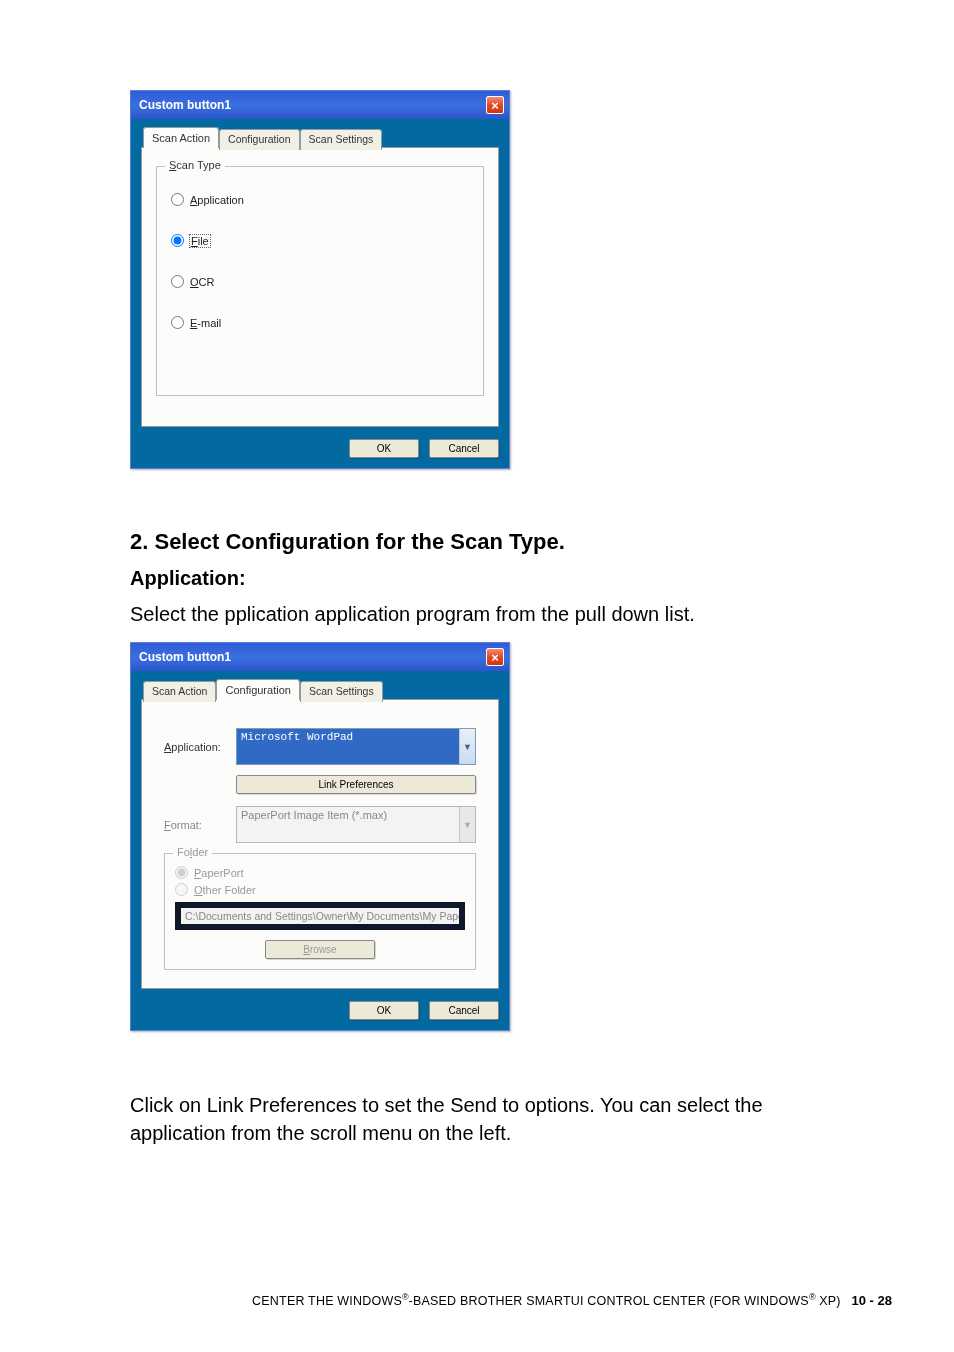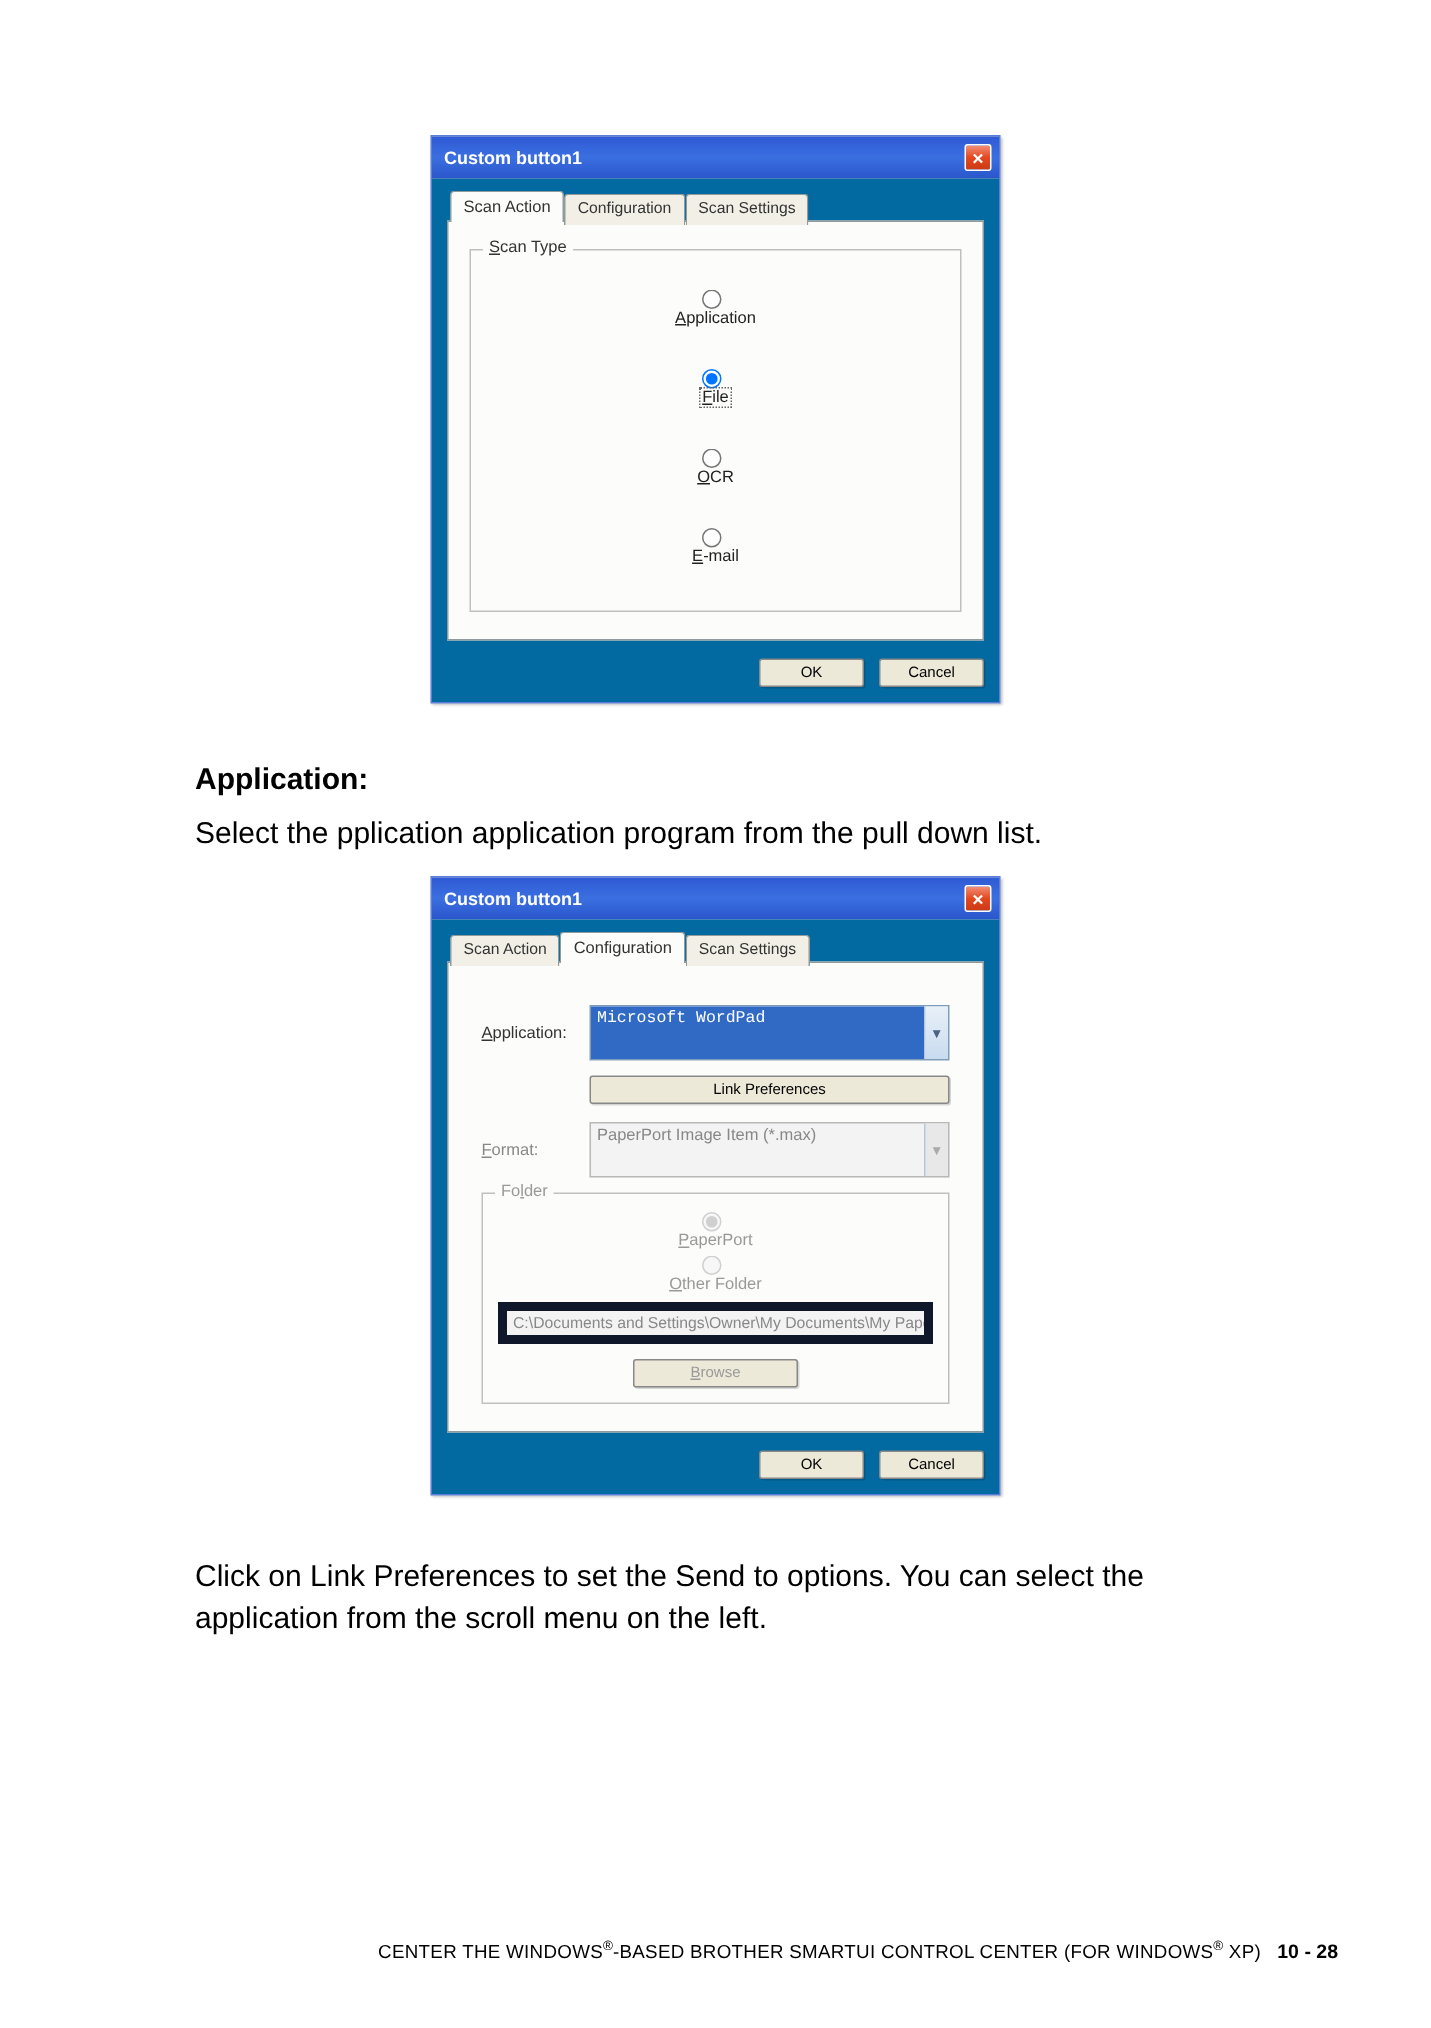--- a/index.html
+++ b/index.html
@@ -9,22 +9,21 @@
       height: 1352px;
       background: #fff;
       position: relative;
       padding-top: 90px;
     }
     .content {
       padding: 0 130px;
     }
     .dialog-wrapper {
       display: flex;
-      justify-content: center;
-      margin-bottom: 40px;
+      margin-bottom: 60px;
     }
     .dialog {
       width: 380px;
       border: 1px solid #5a7edc;
       background: #ece9d8;
       box-shadow: 1px 1px 2px rgba(0,0,0,0.3);
     }
     .titlebar {
       background: linear-gradient(to bottom, #2f5ad5 0%, #3b6fe0 50%, #2a56cb 100%);
       color: #fff;
@@ -105,21 +104,20 @@
       padding: 0 4px;
       font-size: 11px;
       color: #333;
     }
     .radio-row {
       display: flex;
       align-items: center;
       margin: 16px 0;
       font-size: 11px;
       color: #222;
-      flex-direction: column;
     }
     .radio-row input[type="radio"] {
       margin-right: 6px;
     }
     .radio-row.tight {
       margin: 4px 0;
     }
     .u { text-decoration: underline; }
     .bottom-buttons {
       display: flex;
@@ -289,20 +287,21 @@
           </div>
         </div>
         <div class="bottom-buttons">
           <div class="win-btn">OK</div>
           <div class="win-btn">Cancel</div>
         </div>
       </div>
     </div>
   </div>
 
+  <h2 class="section-head">2. Select Configuration for the Scan Type.</h2>
   <p class="body-bold">Application:</p>
   <p class="body-text">Select the pplication application program from the pull down list.</p>
 
   <div class="dialog-wrapper">
     <div class="dialog">
       <div class="titlebar">
         <span>Custom button1</span>
         <div class="close-btn">
           <span>×</span>
         </div>

